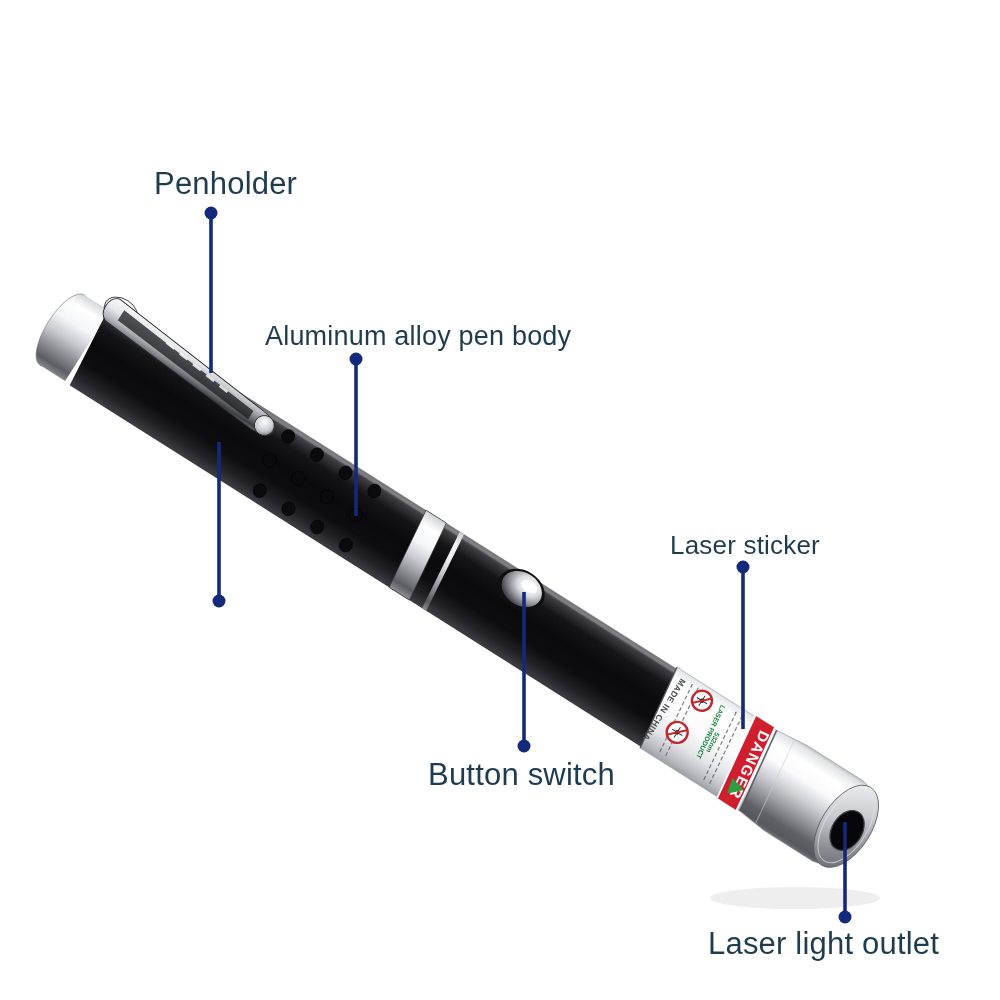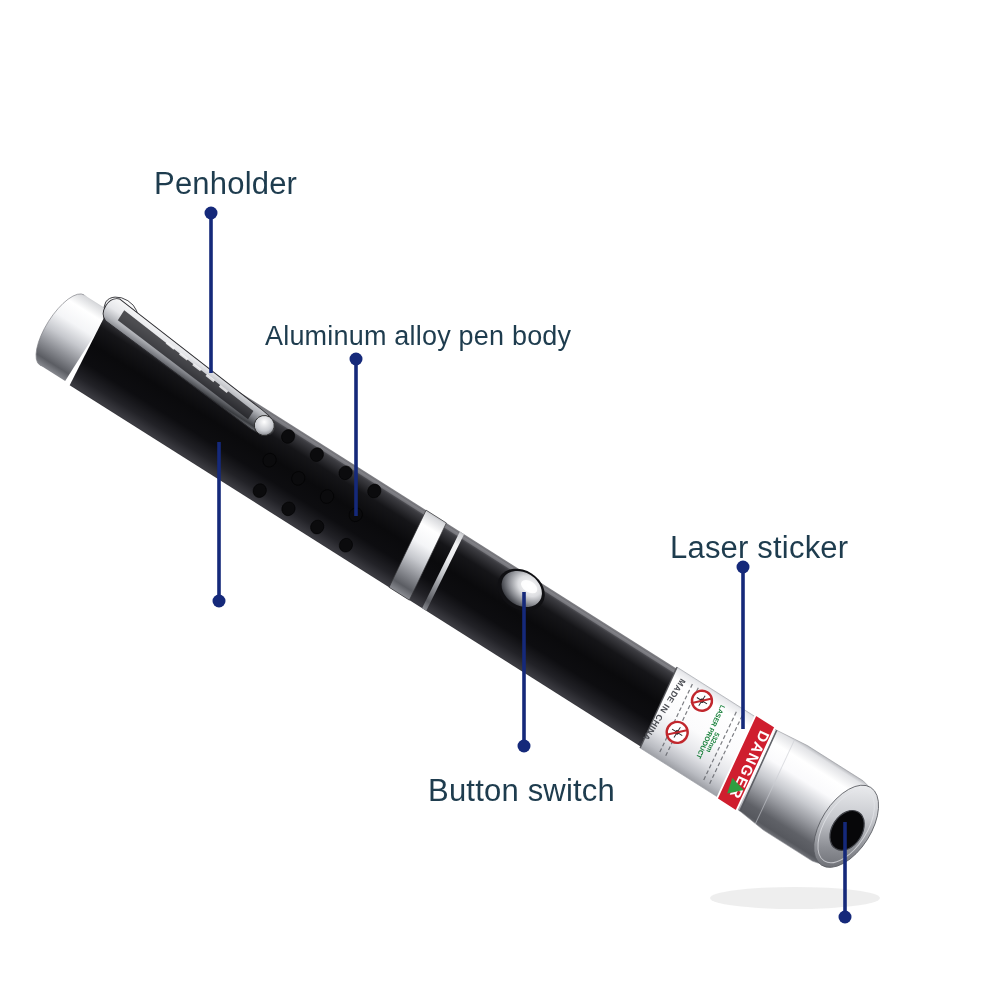--- a/index.html
+++ b/index.html
@@ -9,22 +9,22 @@
   }
   .stage svg{position:absolute;left:0;top:0;}
   .callout-label{
     position:absolute;color:#1e3c4e;white-space:nowrap;
     font-family:"Liberation Sans",sans-serif;font-weight:400;
     letter-spacing:0.2px;
   }
   #lbl-penholder{left:154px;top:166px;font-size:31px;}
   #lbl-penbody{left:265px;top:321px;font-size:27px;}
   #lbl-battery{left:46px;top:604px;font-size:31px;}
-  #lbl-button{left:428px;top:757px;font-size:31px;margin-top:16px;}
-  #lbl-sticker{left:670px;top:530px;font-size:31px;}
+  #lbl-button{left:428px;top:757px;font-size:31px;}
+  #lbl-sticker{left:670px;top:530px;font-size:26px;}
   #lbl-outlet{left:708px;top:926px;font-size:31px;}
 </style>
 </head>
 <body>
 
 <div class="stage">
 
   <svg width="1000" height="1000" viewBox="0 0 1000 1000">
     <defs>
       <linearGradient id="bodyGrad" gradientUnits="userSpaceOnUse" x1="0" y1="-48" x2="0" y2="48">
@@ -208,13 +208,14 @@
       <circle cx="524" cy="746" r="6.5"></circle>
       <circle cx="743" cy="567" r="6.5"></circle>
       <circle cx="845" cy="917" r="6.5"></circle>
     </g>
   </svg>
 
   <div class="callout-label" id="lbl-penbody">Aluminum alloy pen body</div>
   <div class="callout-label" id="lbl-penholder">Penholder</div>
   <div class="callout-label" id="lbl-button">Button switch</div>
   <div class="callout-label" id="lbl-sticker">Laser sticker</div>
+  <div class="callout-label" id="lbl-outlet">Laser light outlet</div>
 </div>
 
 </body></html>

